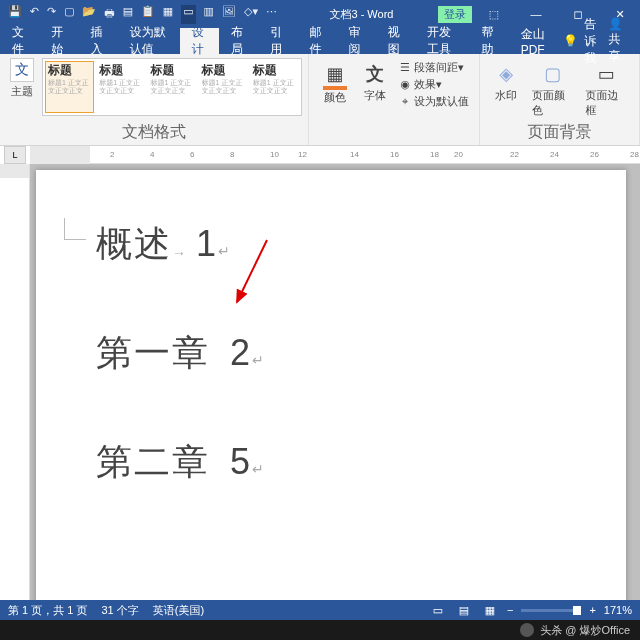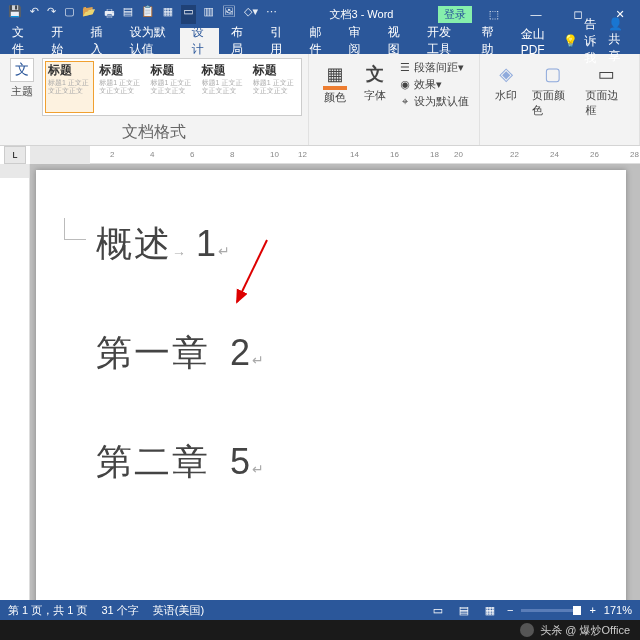--- a/index.html
+++ b/index.html
@@ -176,20 +176,21 @@
       </div>
       <div class="btncol">
         <div class="bigic" style="color:#8faadc">▢</div>
         <div class="lbl">页面颜色</div>
       </div>
       <div class="btncol">
         <div class="bigic">▭</div>
         <div class="lbl">页面边框</div>
       </div>
     </div>
+    <div class="group-label">页面背景</div>
   </div>
 </div>
 
 <div class="ruler-area">
   <div class="corner">L</div>
   <div class="ruler-h">
     <div class="rshade"></div>
     <div class="ticks">
       <span class="tick" style="left:20px">2</span>
       <span class="tick" style="left:60px">4</span>

